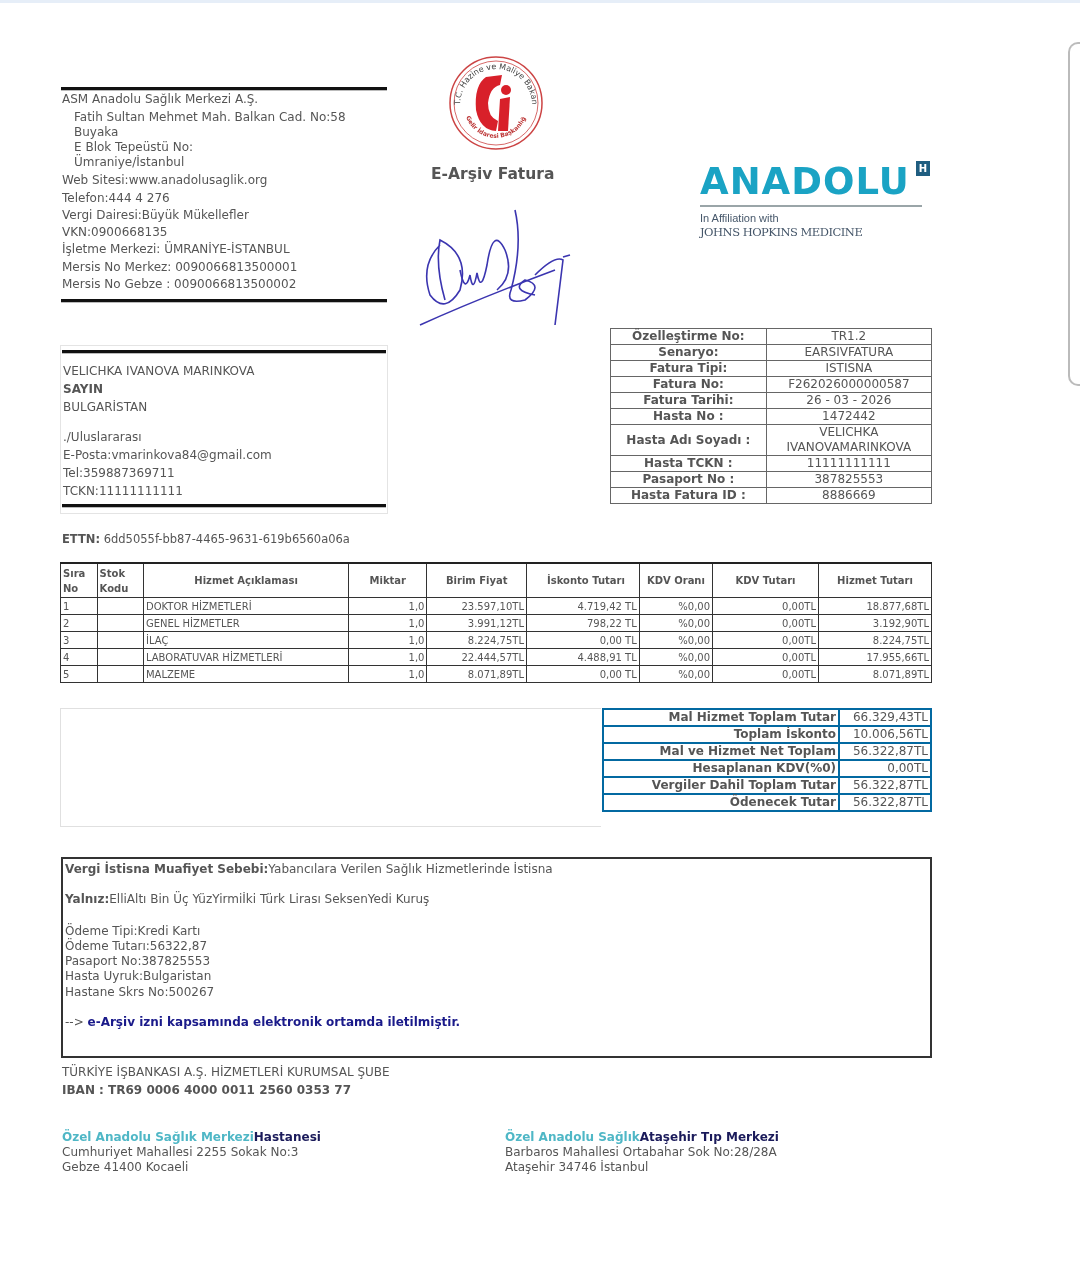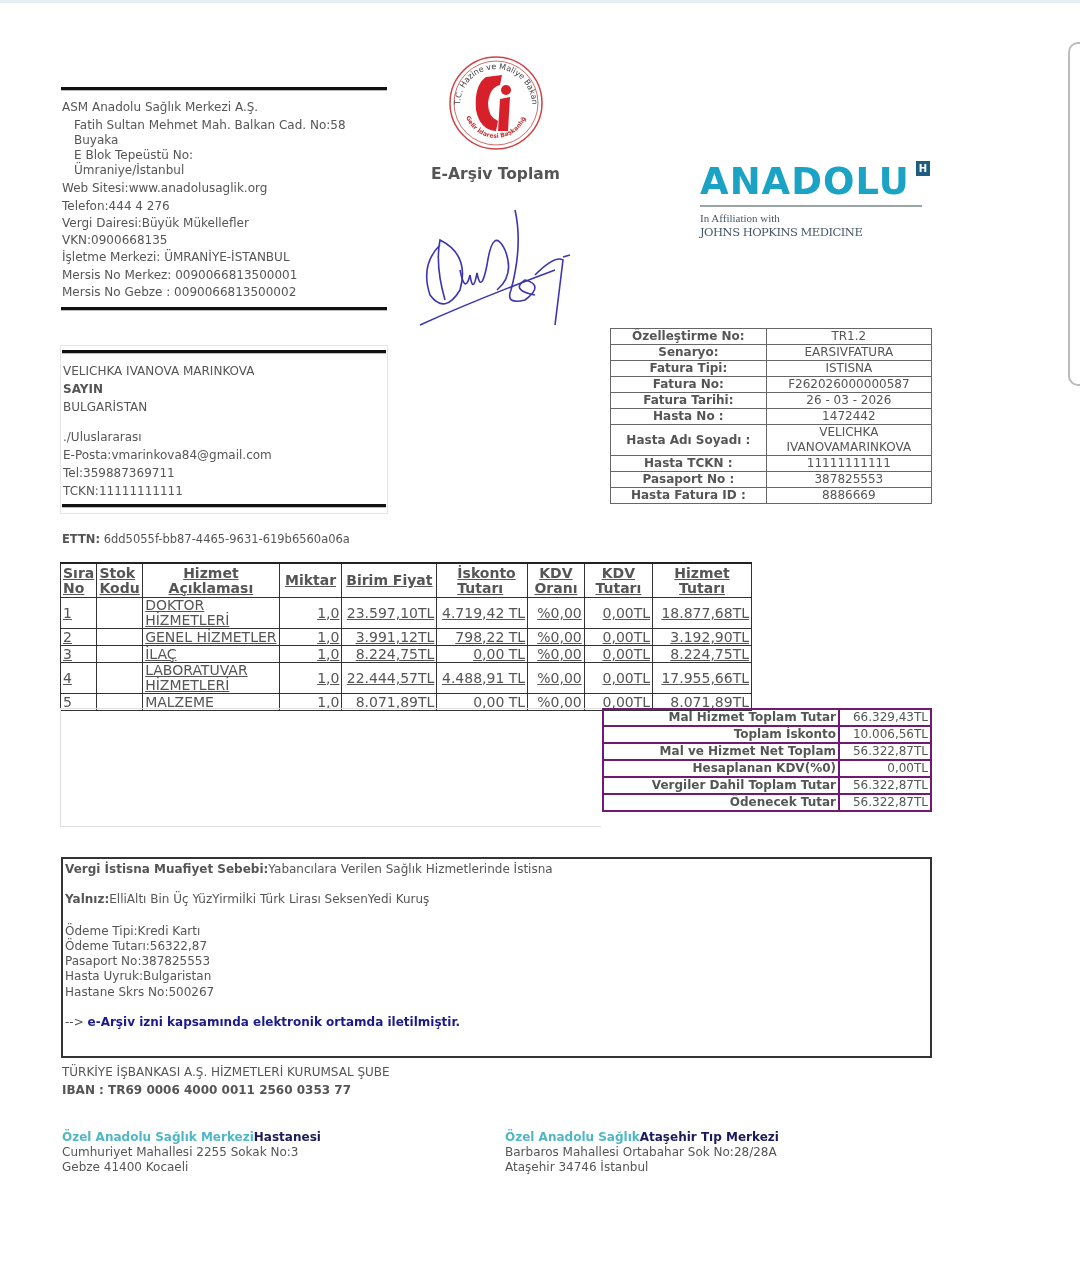--- a/index.html
+++ b/index.html
@@ -2,45 +2,45 @@
 <html><head>
 <meta charset="utf-8">
 <style>
   html, body { margin:0; padding:0; }
   body { width:1080px; height:1282px; background:#fff; position:relative; overflow:hidden;
          font-family:"DejaVu Sans", sans-serif; color:#555; font-size:12px; }
   .topline { position:absolute; left:0; top:0; width:1080px; height:3px; background:#e6eef8; }
   .abs { position:absolute; }
   .rule { background:#111; height:3px; border-bottom:1px solid #bbb; }
   .sender { left:61px; top:87px; width:326px; }
-  .sender .lines { padding:8px 1px 6px 1px; }
+  .sender .lines { padding:0 1px 6px 1px; }
   .sender .ln { line-height:17.3px; white-space:pre-line; font-size:12px; }
   .gib { left:446px; top:55px; width:100px; height:96px; }
   .title { left:431px; top:165px; font-weight:bold; font-size:15.5px; color:#555; }
   .sig { left:415px; top:205px; width:160px; height:125px; }
   .logo { left:700px; top:160px; width:230px; height:90px; }
   .scroll { left:1068px; top:42px; width:20px; height:340px; border:2px solid #bbb; border-right:none; border-radius:10px 0 0 10px; }
   .buyer { left:60px; top:345px; width:326px; border:1px solid #e4e4e4; }
   .buyer .inner { padding:0 1px; }
   .buyer .ln { line-height:18px; font-size:12px; }
   .ettn { left:62px; top:532px; font-size:11.5px; }
   .ettn b { color:#555; }
   table { border-collapse:collapse; }
   .meta { left:610px; top:328px; width:322px; font-size:12px;text-align:center; }
   .meta td { border:1px solid #666; padding:0 2px; line-height:15px; vertical-align:middle; }
   .meta td.k { font-weight:bold; width:141px; }
-  .items { left:60px; top:562px; width:692px; font-size:14px;text-decoration:underline; }
+  .items { left:60px; top:562px; width:872px; font-size:10px; }
   .items th, .items td { border:1px solid #333; padding:0 2px; line-height:15px; }
   .items th { font-weight:bold; height:33px; }
   .items td { height:16px; }
   .items .r { text-align:right; }
   .items thead tr { border-top:2px solid #222; }
   .totals-left { left:60px; top:708px; width:540px; height:117px; border:1px solid #e0e0e0; border-right:none; }
   .totals { left:602px; top:708px; width:330px; font-size:12px; }
-  .totals td { border:2px solid #701a75; line-height:15px; padding:0 2px; text-align:right;margin-left:16px; }
+  .totals td { border:2px solid #0369a1; line-height:15px; padding:0 2px; text-align:right;margin-left:16px; }
   .totals td.k { font-weight:bold; width:230px; }
   .notes { left:61px; top:857px; width:867px; height:201px; border:2px solid #333; padding:3px 2px; font-size:12px; box-sizing:border-box; width:871px; }
   .notes .ln { line-height:15.3px; }
   .notes b { color:#555; }
   .notes .blue { color:#1a1a8a; font-weight:bold; }
   .bank { left:62px; top:1063px; font-size:12px; line-height:18px; }
   .bank b { color:#555; }
   .branch { font-size:12px; line-height:15px; }
   .branch .teal { color:#4fb7c6; font-weight:bold; }
   .branch .navy { color:#1a1a5a; font-weight:bold; }
@@ -77,40 +77,40 @@
     <circle cx="50" cy="48" r="46" fill="#fff" stroke="#c44" stroke-width="1.5"></circle>
     <circle cx="50" cy="48" r="42" fill="none" stroke="#c44" stroke-width="0.8"></circle>
     <text font-size="8" fill="#444" font-family="DejaVu Sans, sans-serif"><textPath href="#arcTop">T.C. Hazine ve Maliye Bakanlığı</textPath></text>
     <text font-size="6" fill="#b33" font-family="DejaVu Sans, sans-serif" font-weight="bold"><textPath href="#arcBot">Gelir İdaresi Başkanlığı</textPath></text>
     <path d="M 56 20 L 40 22 Q 28 30 30 55 Q 34 75 50 76 L 52 66 Q 42 62 42 48 Q 44 32 54 30 Z" fill="#d8202a"></path>
     <circle cx="60" cy="35" r="5" fill="#d8202a"></circle>
     <path d="M 54 44 L 64 42 L 62 76 L 52 76 Z" fill="#d8202a"></path>
   </svg>
 </div>
 
-<div class="abs title">E-Arşiv Toplam</div>
+<div class="abs title">E-Arşiv Fatura</div>
 
 <div class="abs sig">
   <svg width="160" height="125" viewBox="0 0 160 125" fill="none" stroke="#3b35b0" stroke-width="1.6">
     <path d="M 5 120 Q 60 95 140 65"></path>
     <path d="M 25 40 Q 5 60 15 90 Q 30 110 45 85 Q 55 50 25 35 Q 20 60 30 95"></path>
     <path d="M 45 65 Q 50 90 55 70 Q 58 90 62 68 Q 66 90 72 60 Q 78 20 90 45 Q 100 70 82 85"></path>
     <path d="M 100 5 Q 108 40 96 85 Q 90 100 110 95 Q 130 80 110 75 Q 95 85 120 90"></path>
     <path d="M 120 70 Q 140 50 148 55 L 140 120"></path>
     <path d="M 148 52 L 155 50"></path>
   </svg>
 </div>
 
 <div class="abs logo">
   <div style="display:flex;align-items:flex-start">
     <span style="font-family:'DejaVu Sans',sans-serif;font-weight:bold;font-size:37px;color:#1aa3c4;letter-spacing:1px;line-height:44px">ANADOLU</span>
     <span style="display:inline-block;margin:1px 0 0 6px;width:15px;height:15px;background:#1f5d80;color:#fff;font-size:10px;font-weight:bold;text-align:center;line-height:15px">H</span>
   </div>
   <div style="width:222px;height:2px;background:#9aa5a8;margin:1px 0 5px"></div>
-  <div style="font-family:Liberation Serif, serif;font-size:11px;color:#46576a;line-height:13px">In Affiliation with</div>
+  <div style="font-family:Liberation Sans, sans-serif;font-size:11px;color:#46576a;line-height:13px">In Affiliation with</div>
   <div style="font-family:'DejaVu Serif',serif;font-size:11.5px;color:#46576a;line-height:14px;letter-spacing:-0.5px">JOHNS HOPKINS MEDICINE</div>
 </div>
 
 <div class="abs scroll"></div>
 
 <div class="abs buyer">
   <div class="inner">
     <div class="rule" style="margin-top:4px"></div>
     <div style="padding:8px 1px 4px">
       <div class="ln">VELICHKA IVANOVA MARINKOVA</div>

